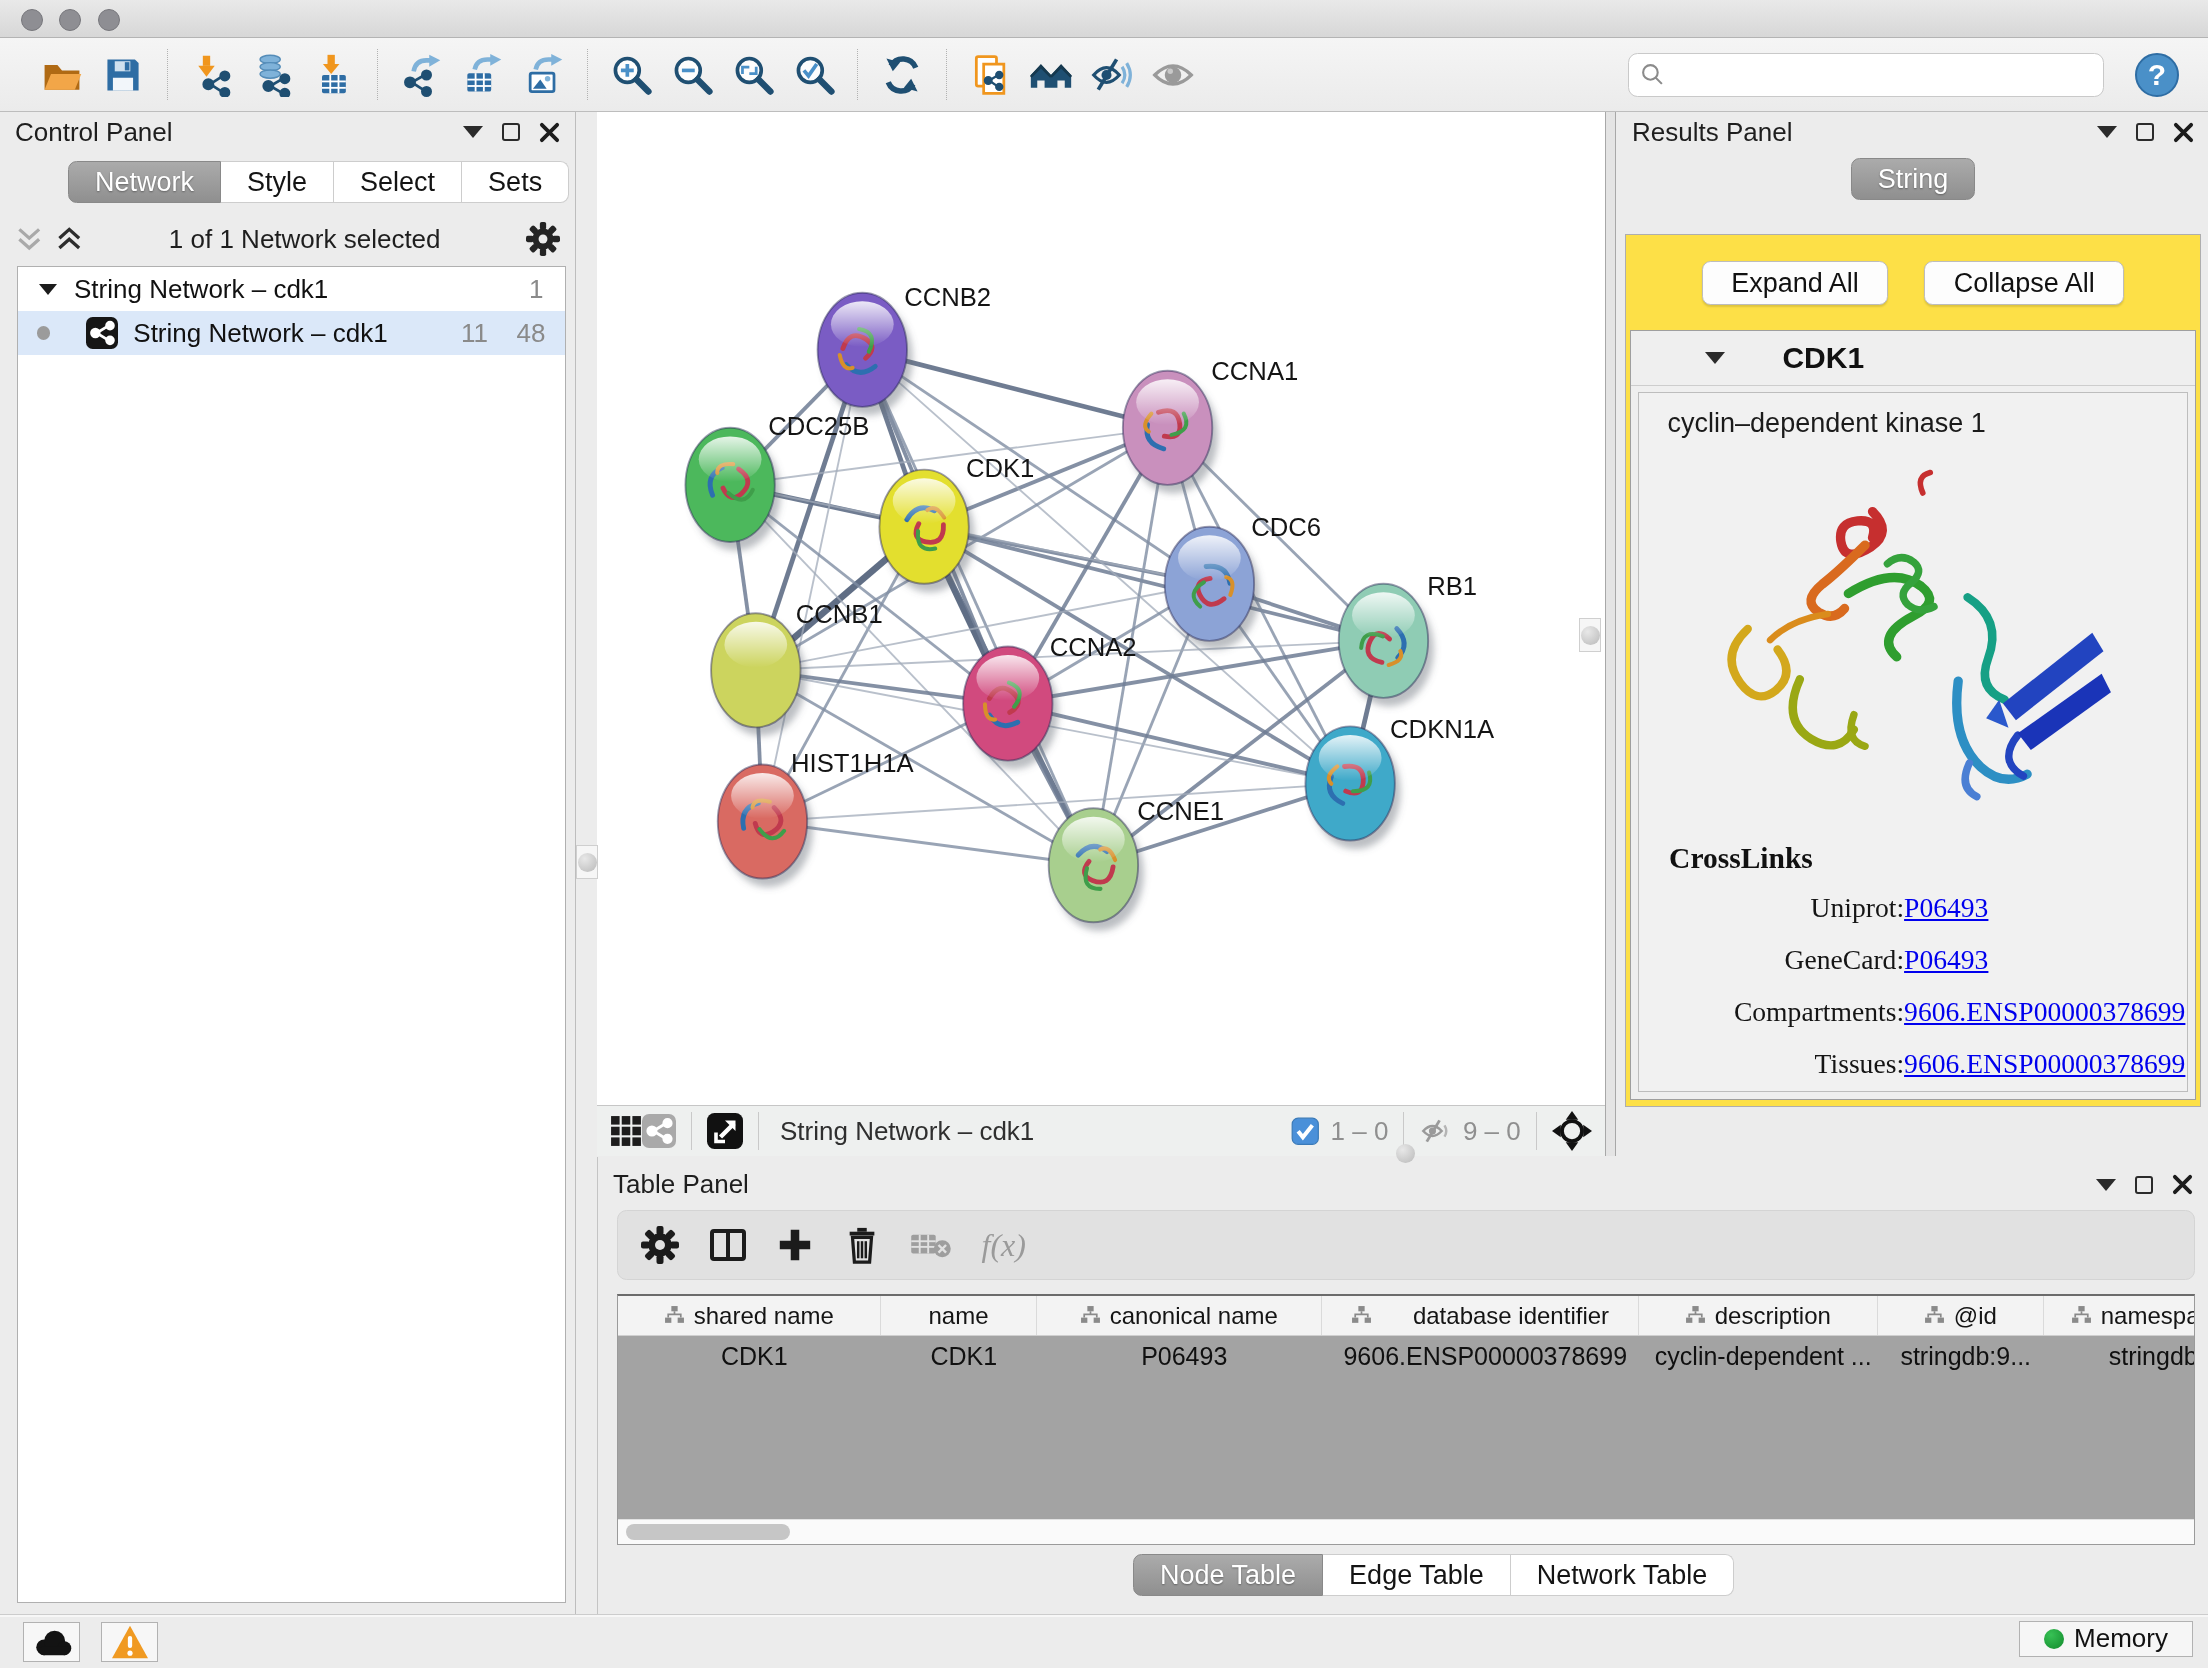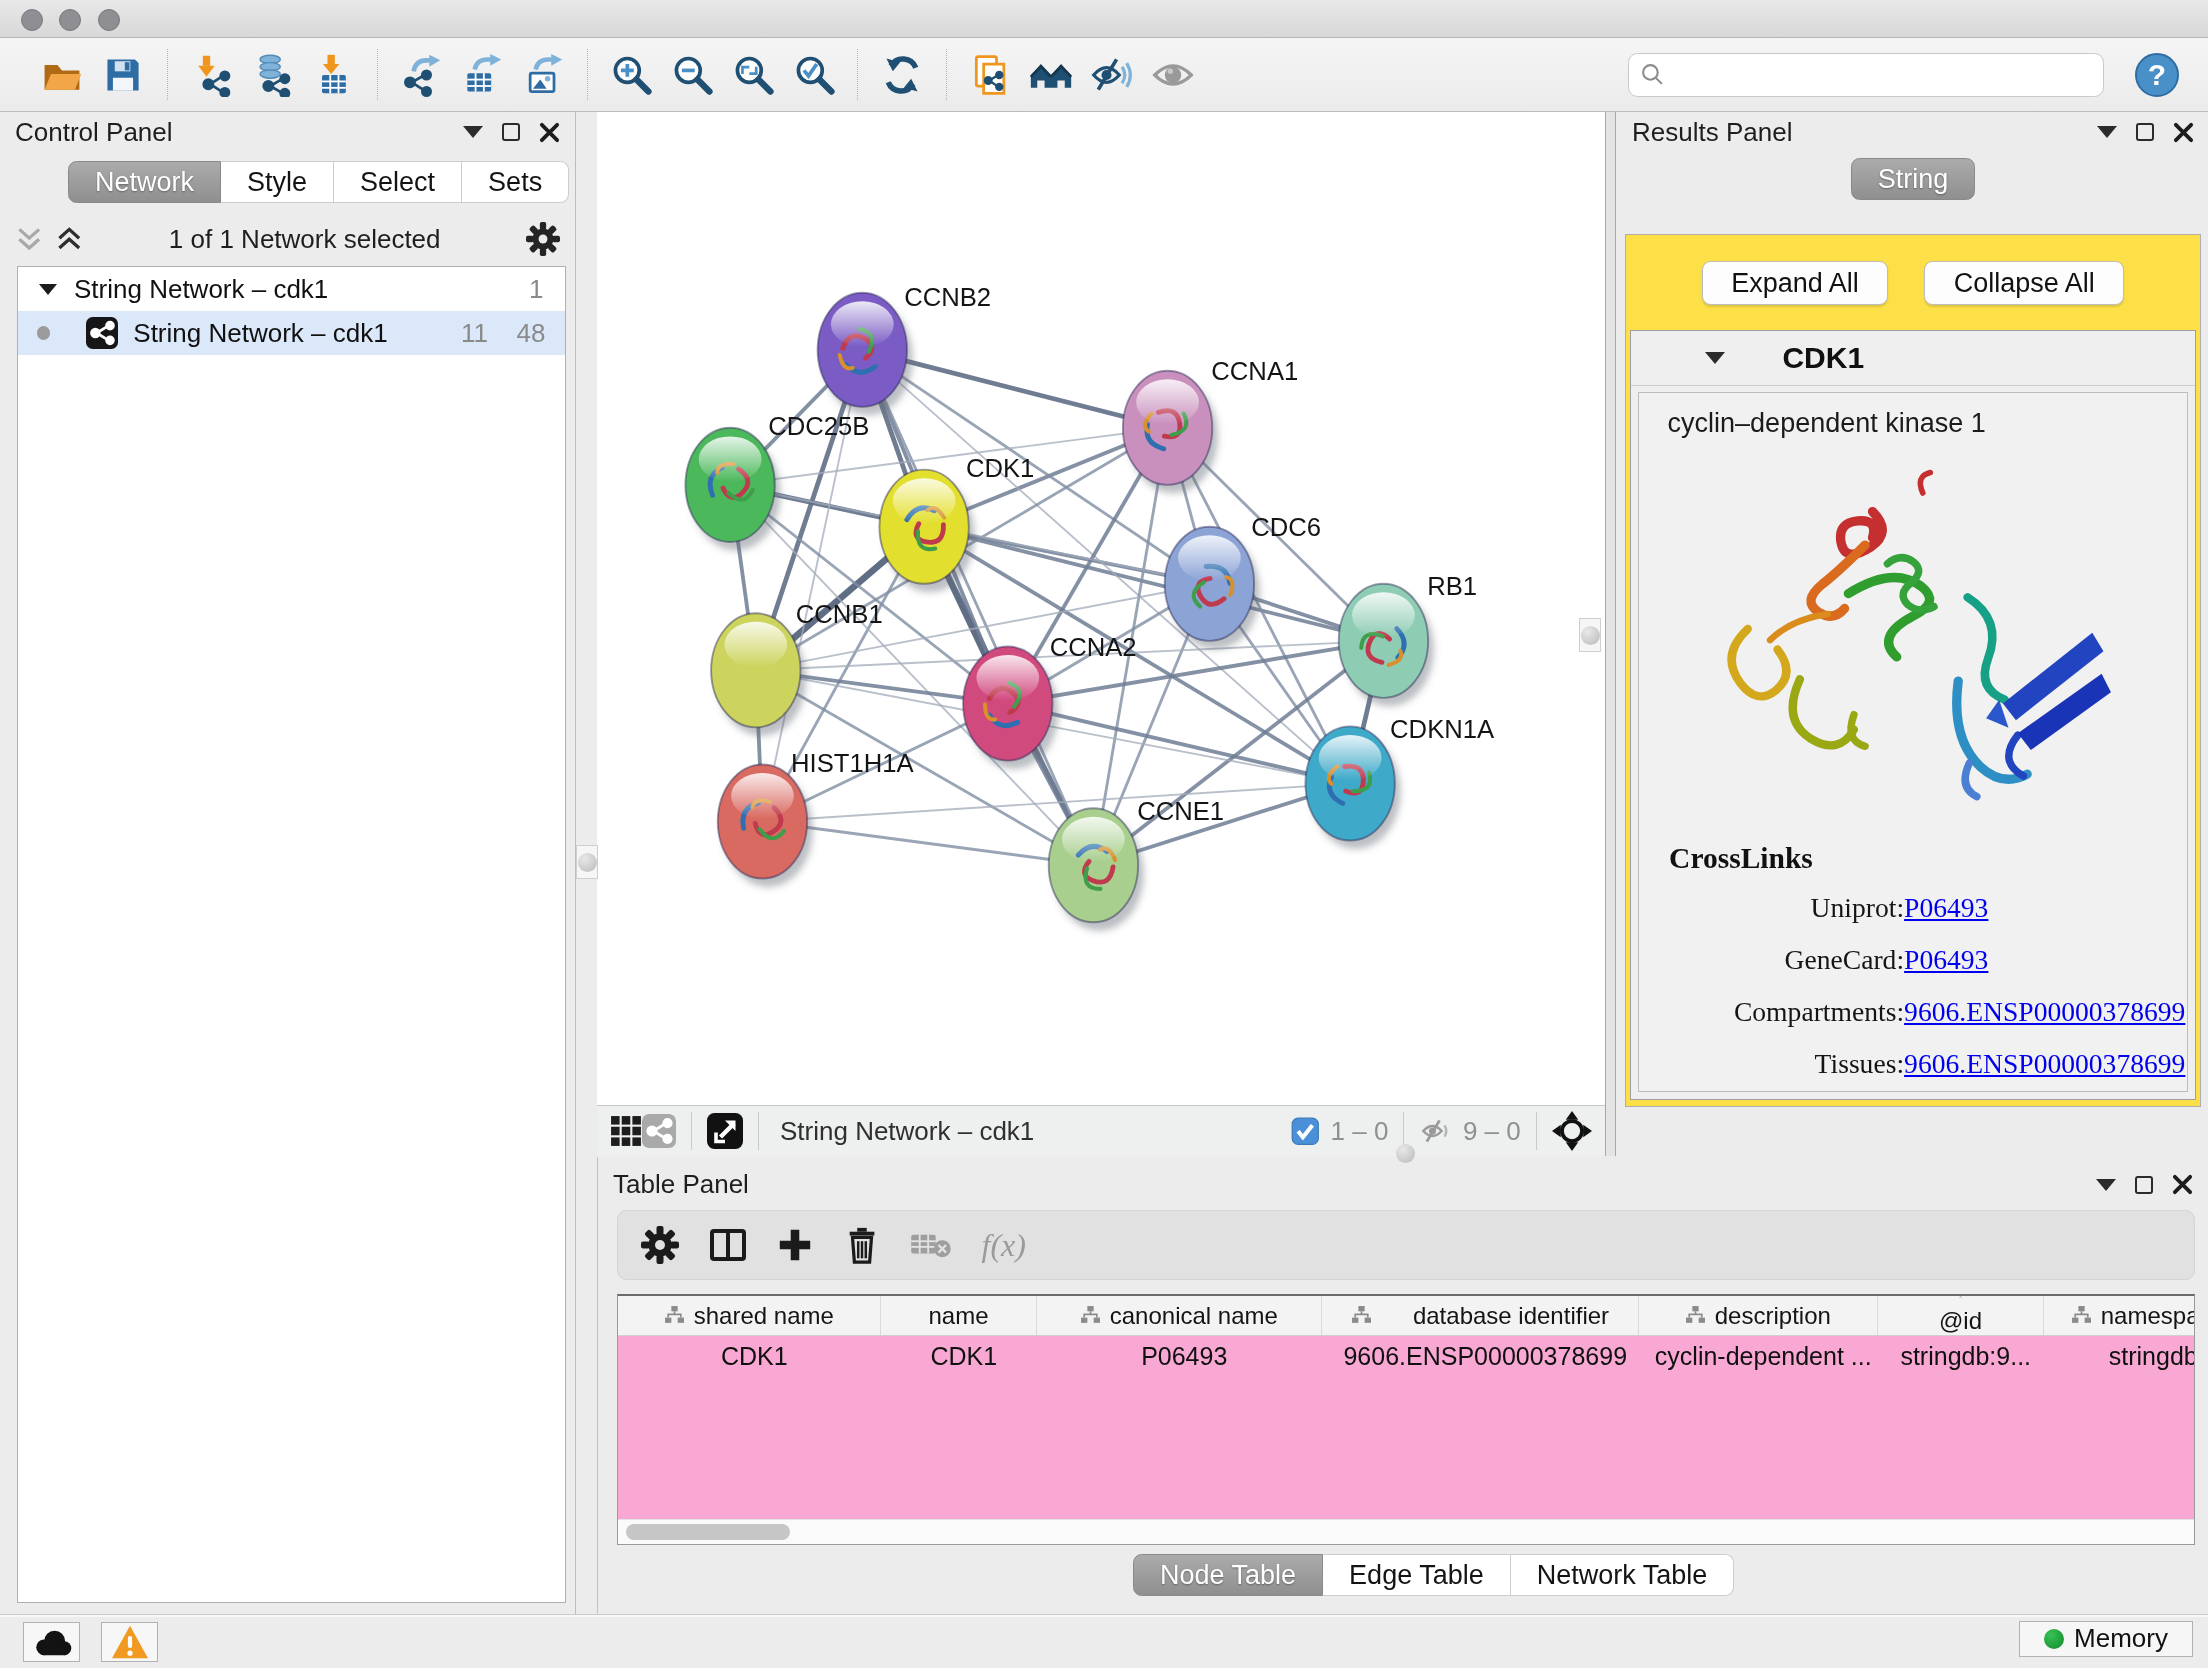--- a/index.html
+++ b/index.html
@@ -108,21 +108,21 @@
 
   
   .table-panel { position:absolute; left:597px; top:1157px; width:1611px; height:457px;
     background:#ececec; border-left:1px solid #c4c4c4;text-align:center; }
   .tp-toolbar { position:absolute; left:19px; right:13.3px; top:53px; height:70px;
     background:#e1e1e1; border:1px solid #d4d4d4; border-radius:9.5px;
     display:flex; align-items:center; gap:28.5px; padding:0 23px; }
   .tp-toolbar .fx { font-family:"Liberation Serif",serif; font-style:italic;
     font-size:32px; color:#9a9a9a; }
   .tp-tablebox { position:absolute; left:19px; right:13.3px; top:137px; height:251px;
-    background:#f9a8d4; border:1px solid #9a9a9a; border-top:2.9px solid #6b6b6b; overflow:hidden; }
+    background:#a3a3a3; border:1px solid #9a9a9a; border-top:2.9px solid #6b6b6b; overflow:hidden; }
   .tp-head { display:flex; height:40px; background:#f3f3f3; border-bottom:1px solid #cfcfcf; }
   .th { display:flex; align-items:center; justify-content:center; gap:8.6px;
     font-size:24px; color:#141414; border-right:1px solid #dadada; flex:none; }
   .tp-row { display:flex; height:40px; align-items:center; }
   .td { font-size:25px; color:#101010; padding-left:9.5px; flex:none; overflow:hidden;
     white-space:nowrap; }
   .hscroll { position:absolute; left:0; right:0; bottom:0; height:25px; background:#fafafa;
     border-top:1px solid #e2e2e2; }
   .hthumb { position:absolute; left:7.6px; top:3.8px; width:164px; height:16px;
     background:#c6c6c6; border-radius:8.6px; }
@@ -795,21 +795,21 @@
         </div>
         <div class="th" style="width: 239px;">
           <svg width="21" height="21" viewBox="0 0 20 20">
             <rect x="7" y="1" width="6" height="5" fill="#8a8a8a"></rect>
             <rect x="1" y="12" width="6" height="5" fill="#8a8a8a"></rect>
             <rect x="13" y="12" width="6" height="5" fill="#8a8a8a"></rect>
             <path d="M10 6 v3 M4 12 v-3 h12 v3" stroke="#8a8a8a" stroke-width="1.6" fill="none"></path>
           </svg>
           <span>description</span>
         </div>
-        <div class="th" style="width: 166px; flex-direction: column;">
+        <div class="th" style="width: 166px;">
           <svg width="21" height="21" viewBox="0 0 20 20">
             <rect x="7" y="1" width="6" height="5" fill="#8a8a8a"></rect>
             <rect x="1" y="12" width="6" height="5" fill="#8a8a8a"></rect>
             <rect x="13" y="12" width="6" height="5" fill="#8a8a8a"></rect>
             <path d="M10 6 v3 M4 12 v-3 h12 v3" stroke="#8a8a8a" stroke-width="1.6" fill="none"></path>
           </svg>
           <span>@id</span>
         </div>
         <div class="th" style="width: 209px;">
           <svg width="21" height="21" viewBox="0 0 20 20">

